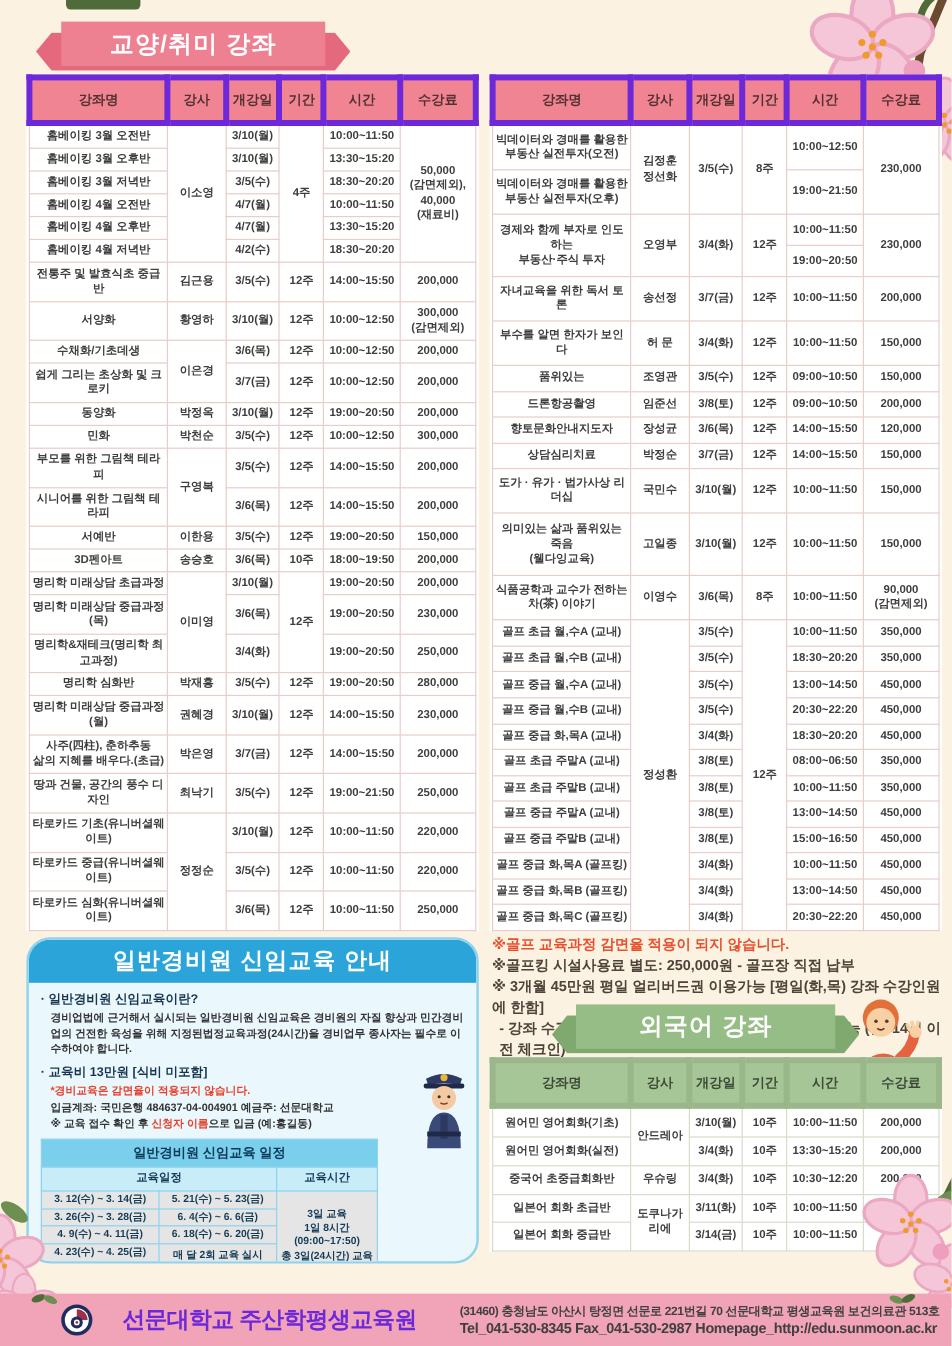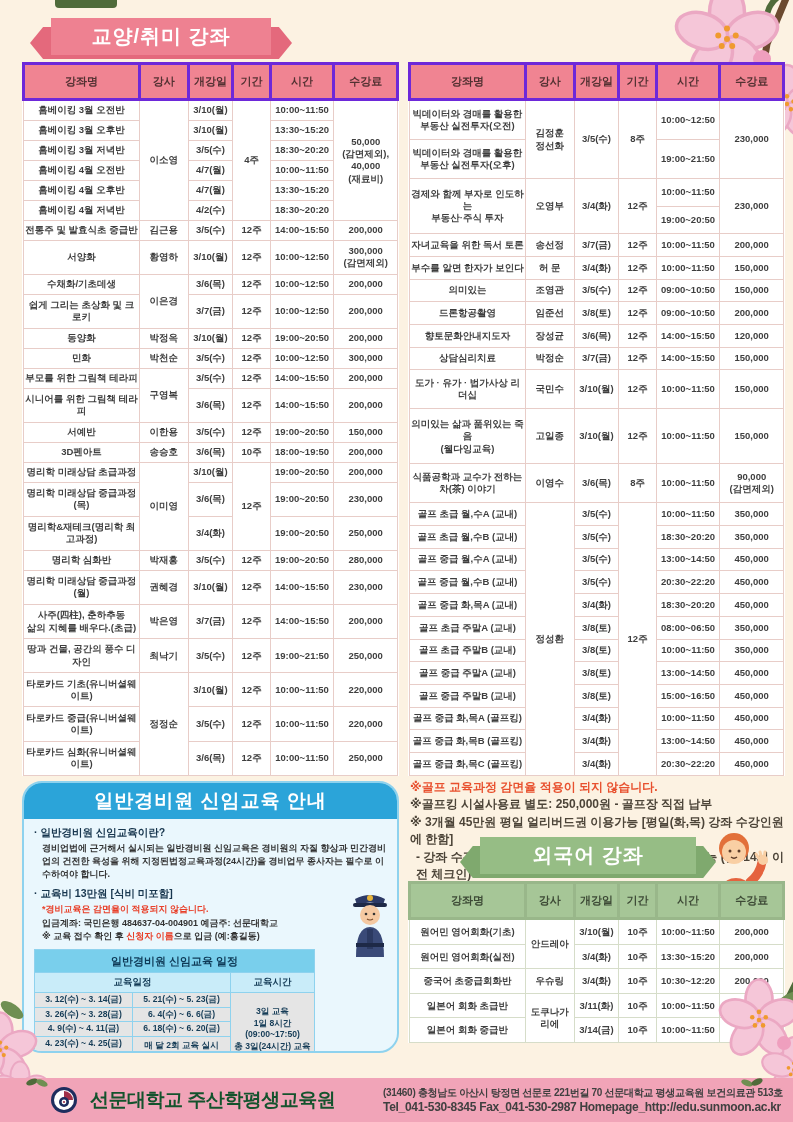--- a/index.html
+++ b/index.html
@@ -15,21 +15,21 @@
     color:#fff; font-weight:700; font-size:20px; letter-spacing:1px; }
   .ribbon.pink .side { background:#e4697c; }
   .ribbon.pink .mid { background:#ee8191; }
   .ribbon.green .side { background:#7fa96e; }
   .ribbon.green .mid { background:#96bd85; }
 
   
   table.course { position:absolute; border-collapse:collapse; table-layout:fixed;
     background:#fff; width:377px; }
   table.course th { background:#f08492; color:#533132; font-size:11px; font-weight:700;
-    border:3px solid #6d28d9; padding:9px 1px; }
+    border:5px solid #6d28d9; padding:9px 1px; }
   table.course td { border:1px solid #e8cdc8; font-size:9.5px; font-weight:700; color:#3e3e3e;
     text-align:center; vertical-align:middle; padding:2px 1px; white-space:pre-line; line-height:1.3; }
   table.course.foreign th { background:#a6c697; color:#3d4a36; border-color:#99b78a; }
   table.course.foreign td { border-color:#d6ddc9; }
 
   
   .golf-notes { position:absolute; left:410px; top:779px; width:382px;
     font-size:12px; font-weight:700; color:#4c4438; line-height:1.45; }
   .golf-notes .red { color:#e8502e; }
 
@@ -48,21 +48,21 @@
   table.sch { border-collapse:collapse; table-layout:fixed; width:281px; height:112px;
     background:#e5e5e5; margin-top:5px; }
   table.sch td { border:1px solid #8ed2ee; font-size:8.6px; font-weight:700; color:#153c57;
     text-align:center; vertical-align:middle; white-space:pre-line; padding:1px; line-height:1.35; }
   table.sch td.sch-title { background:#79cfec; font-size:11px; padding:4px; color:#0e3a57; }
   table.sch td.sch-head { background:#c9ecf9; font-size:9.5px; padding:3px; }
 
   
   .footer { position:absolute; left:0; top:1078px; width:793px; height:44px; background:#f1a4b8;
     display:flex; align-items:center; }
-  .footer .org { color:#14532d; font-size:19px; font-weight:700; margin-left:12px; letter-spacing:-0.5px; }
+  .footer .org { color:#6d28d9; font-size:19px; font-weight:700; margin-left:24px; letter-spacing:-0.5px; }
   .footer .left-group { display:flex; align-items:center; margin-left:50px; }
   .footer .right-group { margin-left:auto; margin-right:10px; color:#404040; text-align:left; }
   .footer .addr { font-size:10px; font-weight:700; letter-spacing:-0.3px; }
   .footer .contact { font-size:12px; font-weight:700; letter-spacing:-0.3px; }
 
   .deco { position:absolute; pointer-events:none; }
 </style>
 </head>
 <body>
 
@@ -372,21 +372,21 @@
         </tr>
         <tr>
           <td>부수를 알면 한자가 보인다</td>
           <td>허 문</td>
           <td>3/4(화)</td>
           <td>12주</td>
           <td>10:00~11:50</td>
           <td>150,000</td>
         </tr>
         <tr>
-          <td>의미있는</td>
+          <td>품위있는</td>
           <td>조영관</td>
           <td>3/5(수)</td>
           <td>12주</td>
           <td>09:00~10:50</td>
           <td>150,000</td>
         </tr>
         <tr>
           <td>드론항공촬영</td>
           <td>임준선</td>
           <td>3/8(토)</td>

